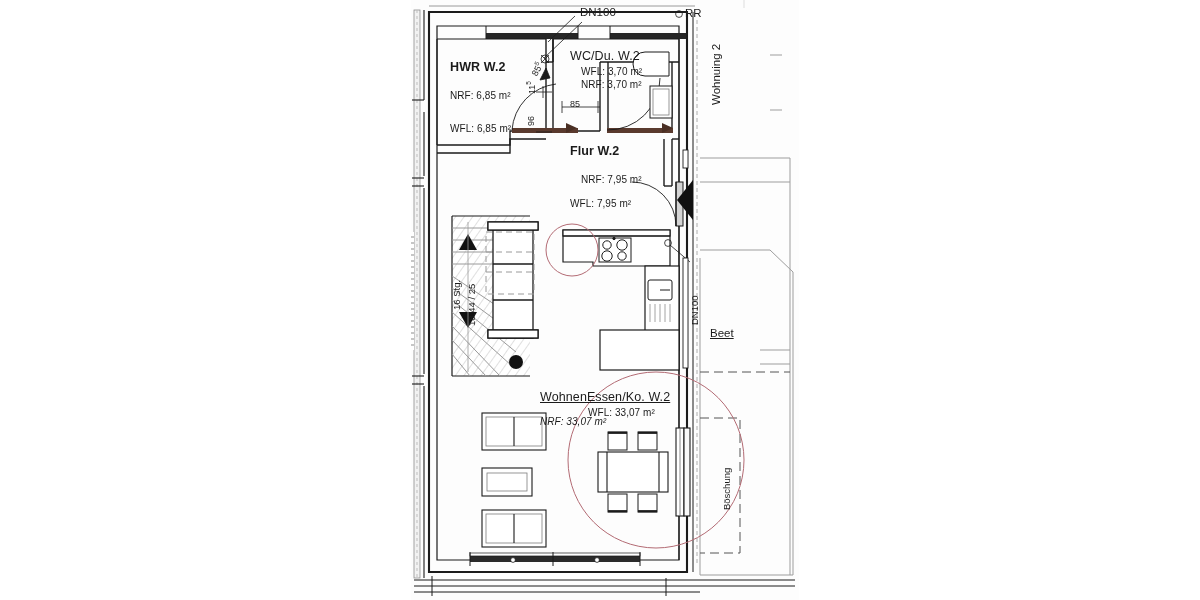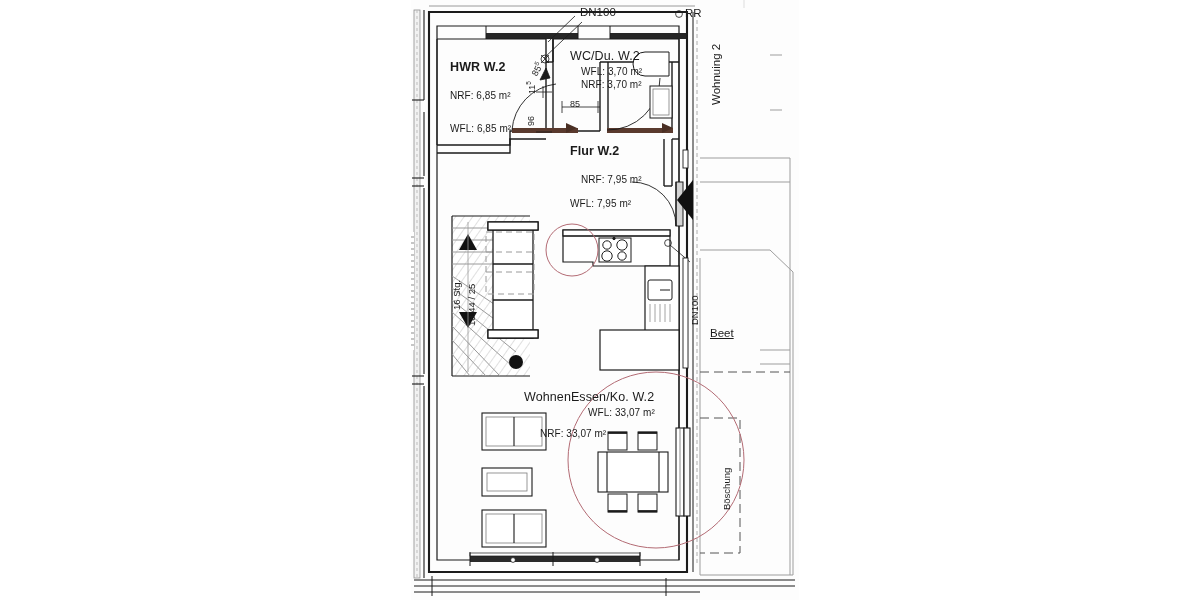--- a/index.html
+++ b/index.html
@@ -337,23 +337,23 @@
   <div class="lbl room-area" style="left:450px;top:90px;">NRF: 6,85 m²</div>
 
   <div class="lbl room-name" style="left:570px;top:49px;">WC/Du. W.2</div>
   <div class="lbl room-area" style="left:581px;top:66px;">WFL: 3,70 m²</div>
   <div class="lbl room-area" style="left:581px;top:79px;">NRF: 3,70 m²</div>
 
   <div class="lbl room-name" style="left:570px;top:144px;font-weight:bold;">Flur W.2</div>
   <div class="lbl room-area" style="left:570px;top:161px;margin-top:37px;">WFL: 7,95 m²</div>
   <div class="lbl room-area" style="left:570px;top:174px;padding-left:11px;">NRF: 7,95 m²</div>
 
-  <div class="lbl room-name" style="left:524px;top:390px;">WohnenEssen/Ko. W.2</div>
+  <div class="lbl room-name" style="left:540px;top:390px;text-decoration:underline;">WohnenEssen/Ko. W.2</div>
   <div class="lbl room-area" style="left:540px;top:407px;margin-left:48px;">WFL: 33,07 m²</div>
-  <div class="lbl room-area" style="left:540px;top:428px;">NRF: 33,07 m²</div>
+  <div class="lbl room-area" style="left:540px;top:416px;font-style:italic;">NRF: 33,07 m²</div>
 
   <div class="lbl tag" style="left:580px;top:6px;">DN100</div>
   <div class="lbl tag" style="left:685px;top:7px;">RR</div>
   <div class="lbl tag" style="left:710px;top:105px;">
     <span class="vert rot90ccw" style="display:inline-block;">Wohnuing 2</span>
   </div>
   <div class="lbl tag-sm" style="left:690px;top:325px;">
     <span class="vert rot90ccw" style="display:inline-block;">DN100</span>
   </div>
   <div class="lbl tag" style="left:710px;top:327px;text-decoration:underline;">Beet</div>

